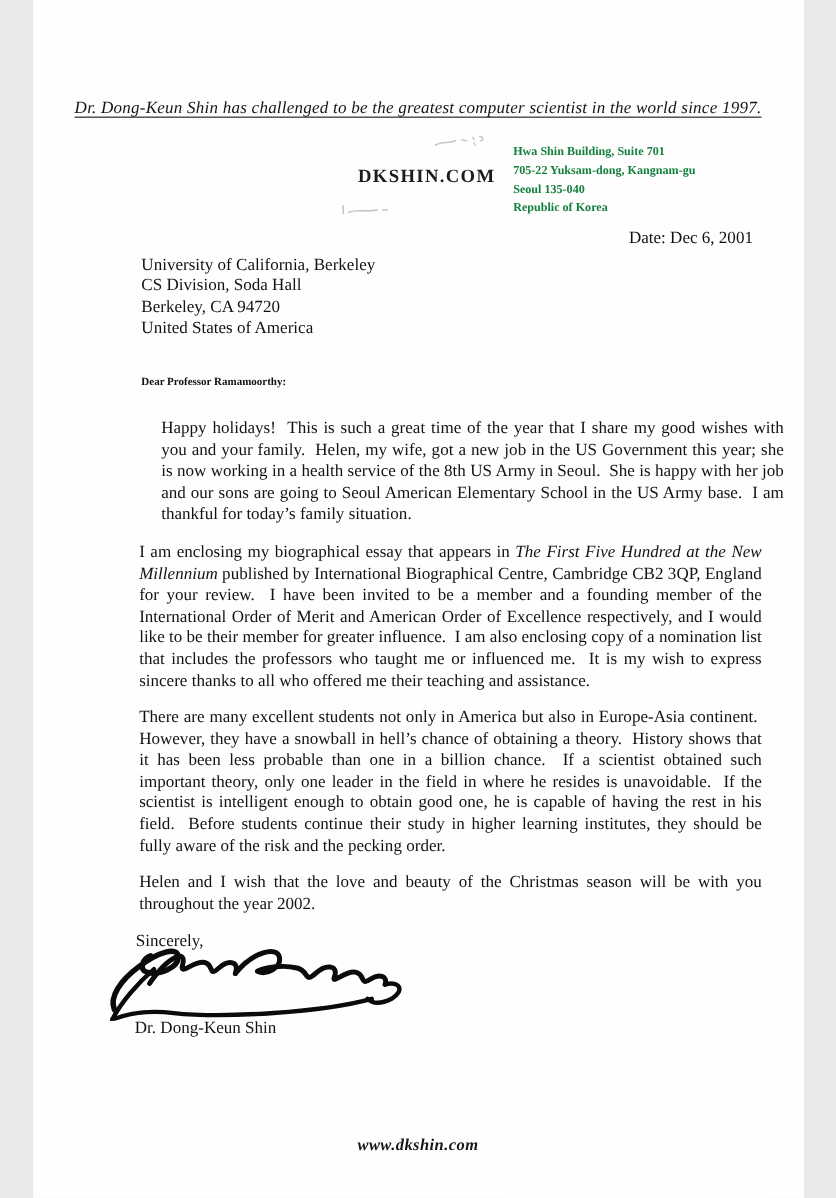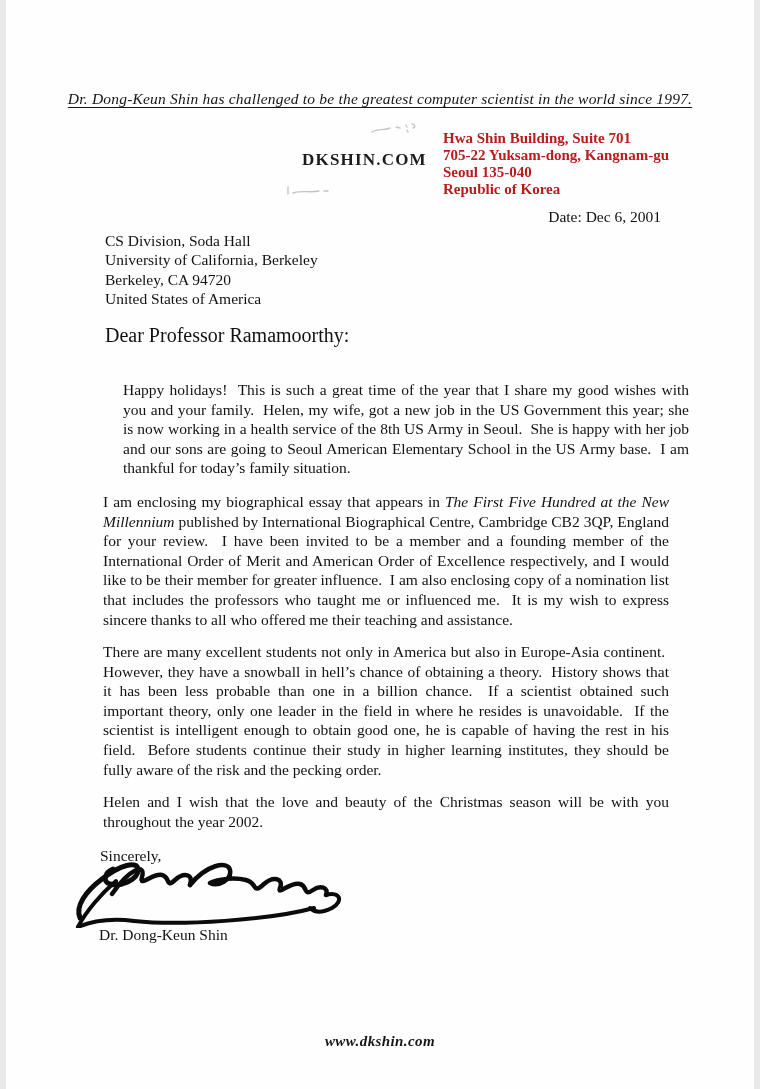--- a/index.html
+++ b/index.html
@@ -5,21 +5,20 @@
   html, body { margin: 0; padding: 0; background: #e9e9e9; }
   .page {
     position: relative;
     width: 701px;
     height: 1089px;
     margin: 0 auto;
     background: #fffeff;
     color: #121212;
     font-family: "Liberation Serif", "DejaVu Serif", serif;
     overflow: hidden;
-    padding-left: 47px;
   }
   .header-line {
     position: absolute;
     top: 90px; left: 30px; right: 30px;
     text-align: center;
     font-style: italic;
     font-size: 15.5px;
     letter-spacing: 0.2px;
     text-decoration: underline;
     text-underline-offset: 3px;
@@ -30,43 +29,44 @@
     position: absolute;
     left: 296px; top: 150px;
     font-size: 17px;
     font-weight: bold;
     letter-spacing: 1.2px;
     color: #1c1c1c;
   }
   .address {
     position: absolute;
     left: 437px; top: 130px;
-    font-size: 15px;
+    font-size: 11px;
     font-weight: bold;
     line-height: 17px;
-    color: #b91c1c;
+    color: #15803d;
   }
   .date {
     position: absolute;
     left: 0; top: 208px;
     width: 655px;
     text-align: right;
     font-size: 15.5px;
     color: #101010;
   }
   .recipient {
     position: absolute;
     left: 99px; top: 231px;
     font-size: 15.5px;
     line-height: 19.4px;
   }
   .salutation {
     position: absolute;
-    left: 99px; top: 324px;
-    font-size: 20px;
+    left: 99px; top: 342px;
+    font-size: 10px;
+    font-weight: bold;
   }
   .para {
     position: absolute;
     left: 97px;
     width: 566px;
     margin: 0;
     font-size: 15.5px;
     line-height: 19.6px;
     text-align: justify;
   }
@@ -138,22 +138,22 @@
   <div class="address">
     <div>Hwa Shin Building, Suite 701</div>
     <div>705-22 Yuksam-dong, Kangnam-gu</div>
     <div>Seoul 135-040</div>
     <div>Republic of Korea</div>
   </div>
 
   <div class="date">Date: Dec 6, 2001</div>
 
   <div class="recipient">
+    <div>University of California, Berkeley</div>
     <div>CS Division, Soda Hall</div>
-    <div>University of California, Berkeley</div>
     <div>Berkeley, CA 94720</div>
     <div>United States of America</div>
   </div>
 
   <div class="salutation">Dear Professor Ramamoorthy:</div>
 
   <p class="para p1">Happy holidays!&nbsp; This is such a great time of the year that I share my good wishes with you and your family.&nbsp; Helen, my wife, got a new job in the US Government this year; she is now working in a health service of the 8th US Army in Seoul.&nbsp; She is happy with her job and our sons are going to Seoul American Elementary School in the US Army base.&nbsp; I am thankful for today’s family situation.</p>
 
   <p class="para p2"><span>I am enclosing my biographical essay that appears in </span><span class="italic">The First Five Hundred at the New Millennium</span><span> published by International Biographical Centre, Cambridge CB2 3QP, England for your review.&nbsp; I have been invited to be a member and a founding member of the International Order of Merit and American Order of Excellence respectively, and I would like to be their member for greater influence.&nbsp; I am also enclosing copy of a nomination list that includes the professors who taught me or influenced me.&nbsp; It is my wish to express sincere thanks to all who offered me their teaching and assistance.</span></p>
 

